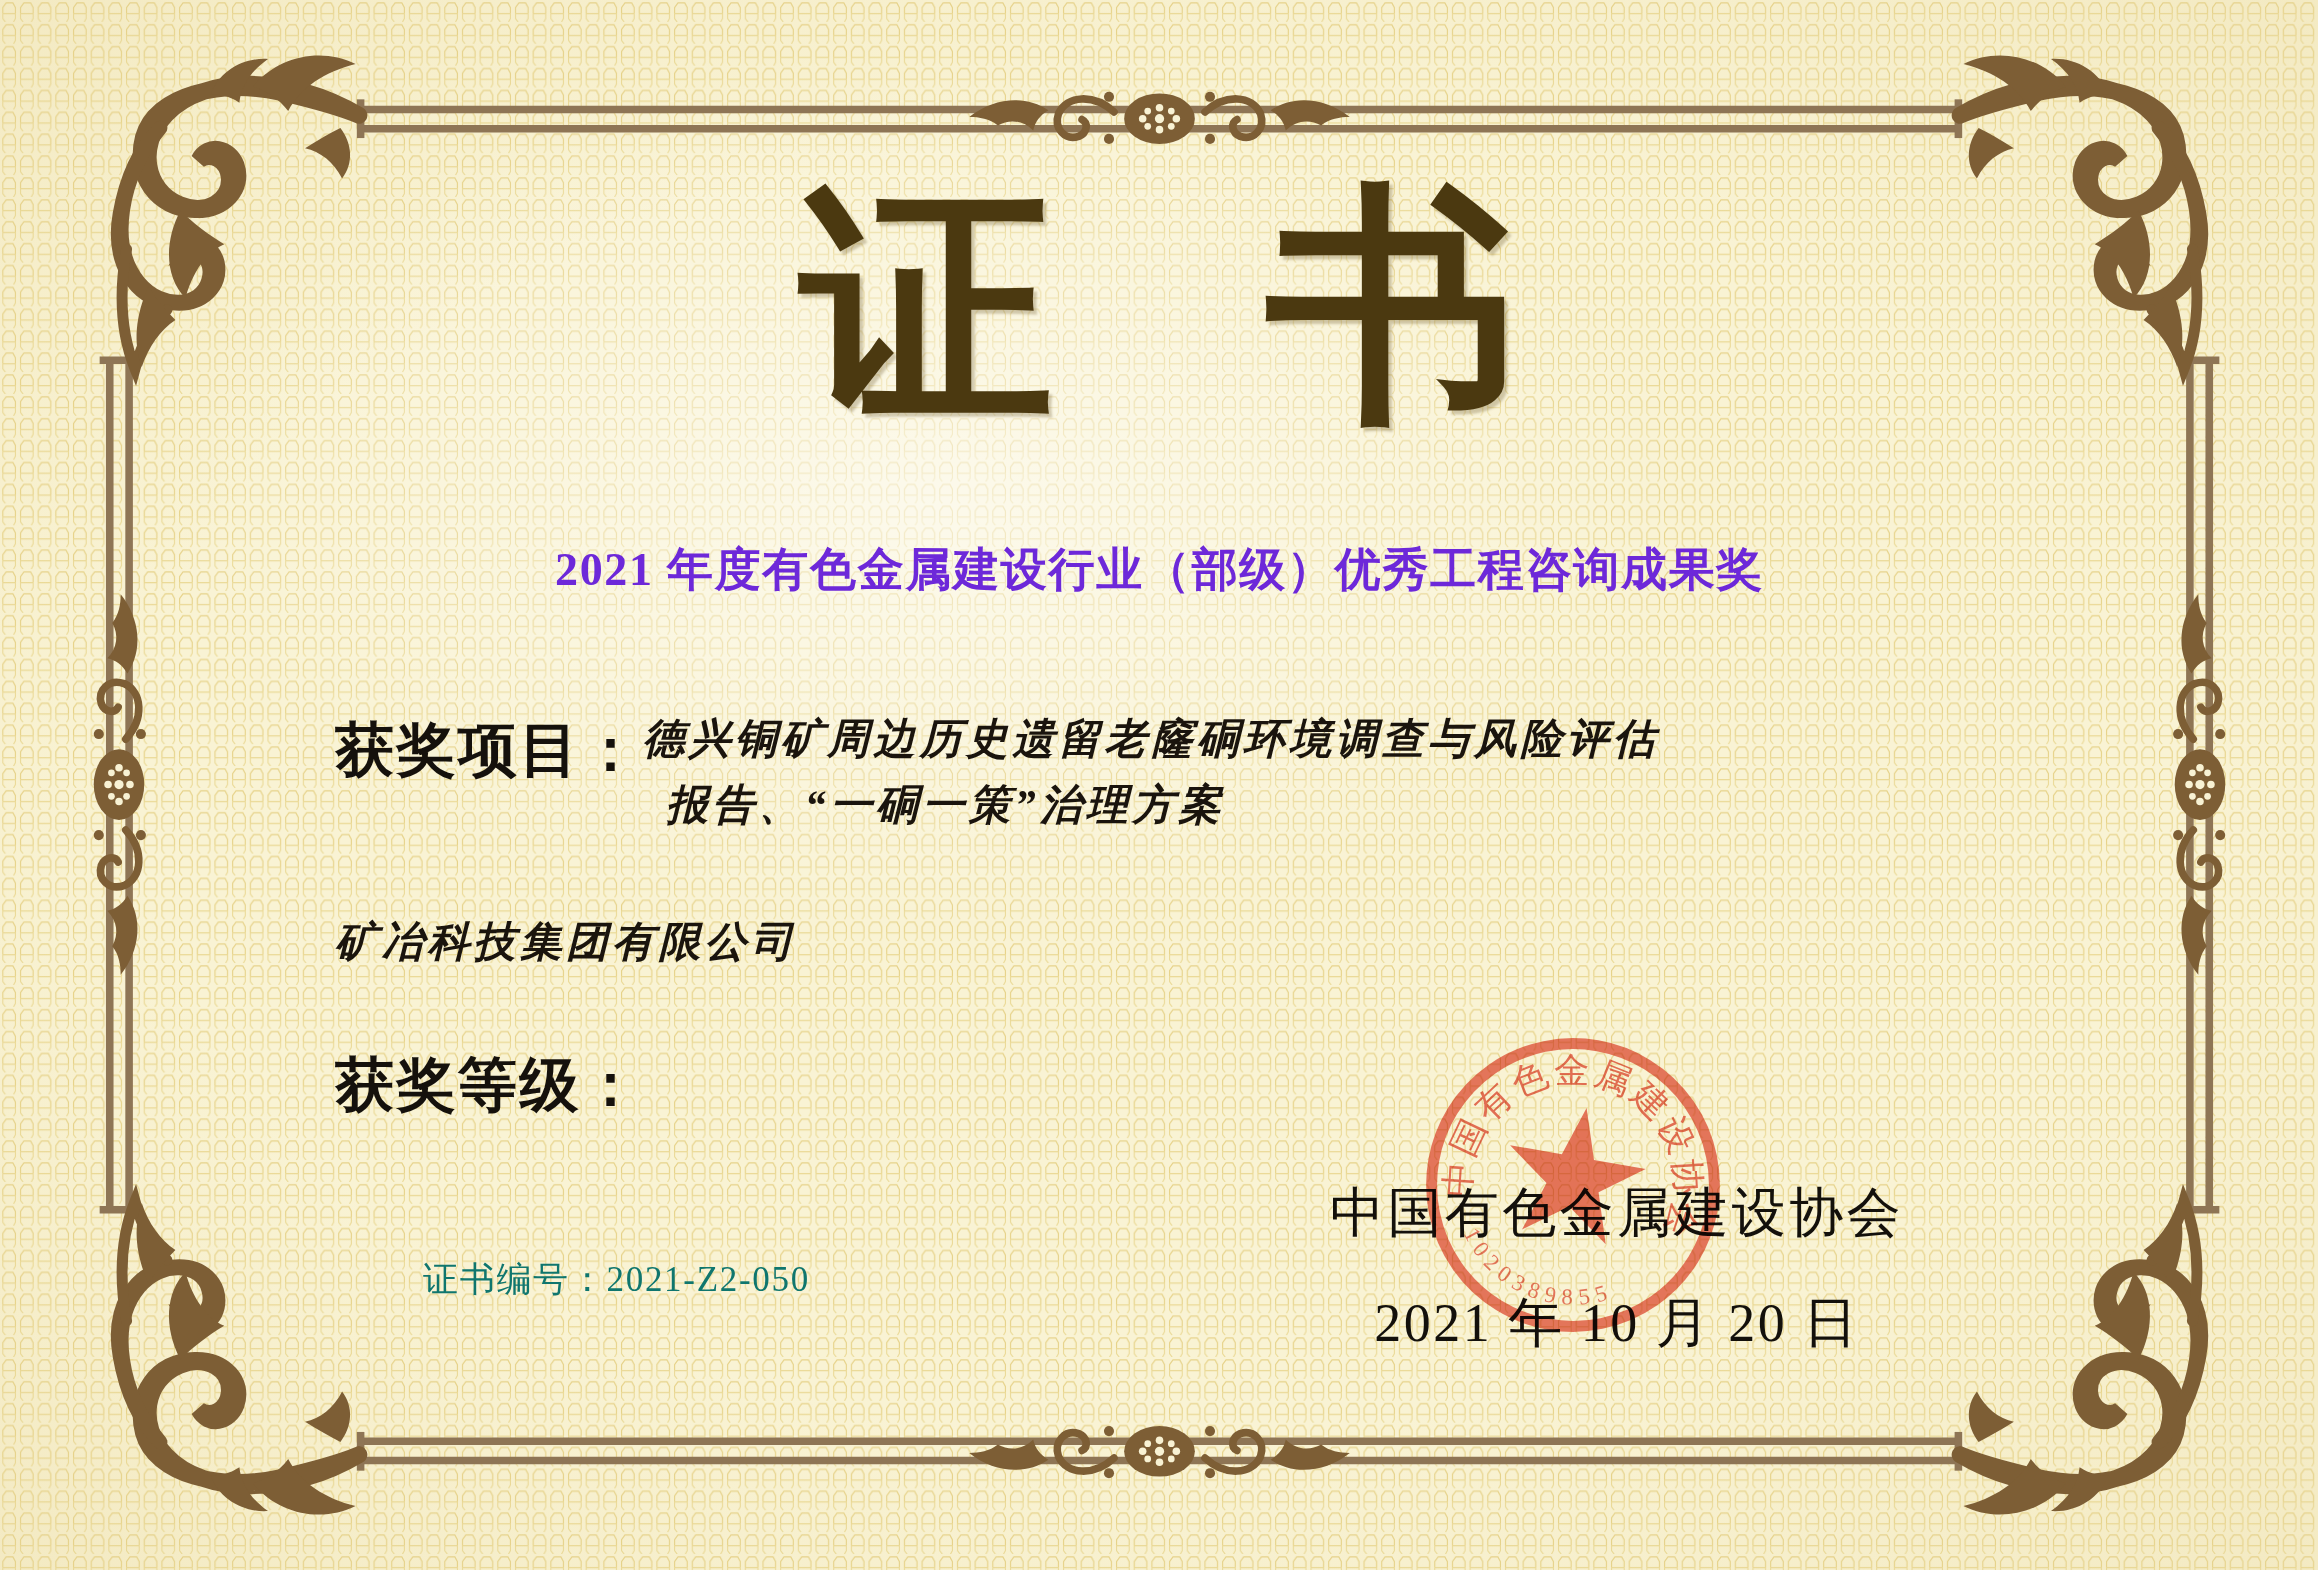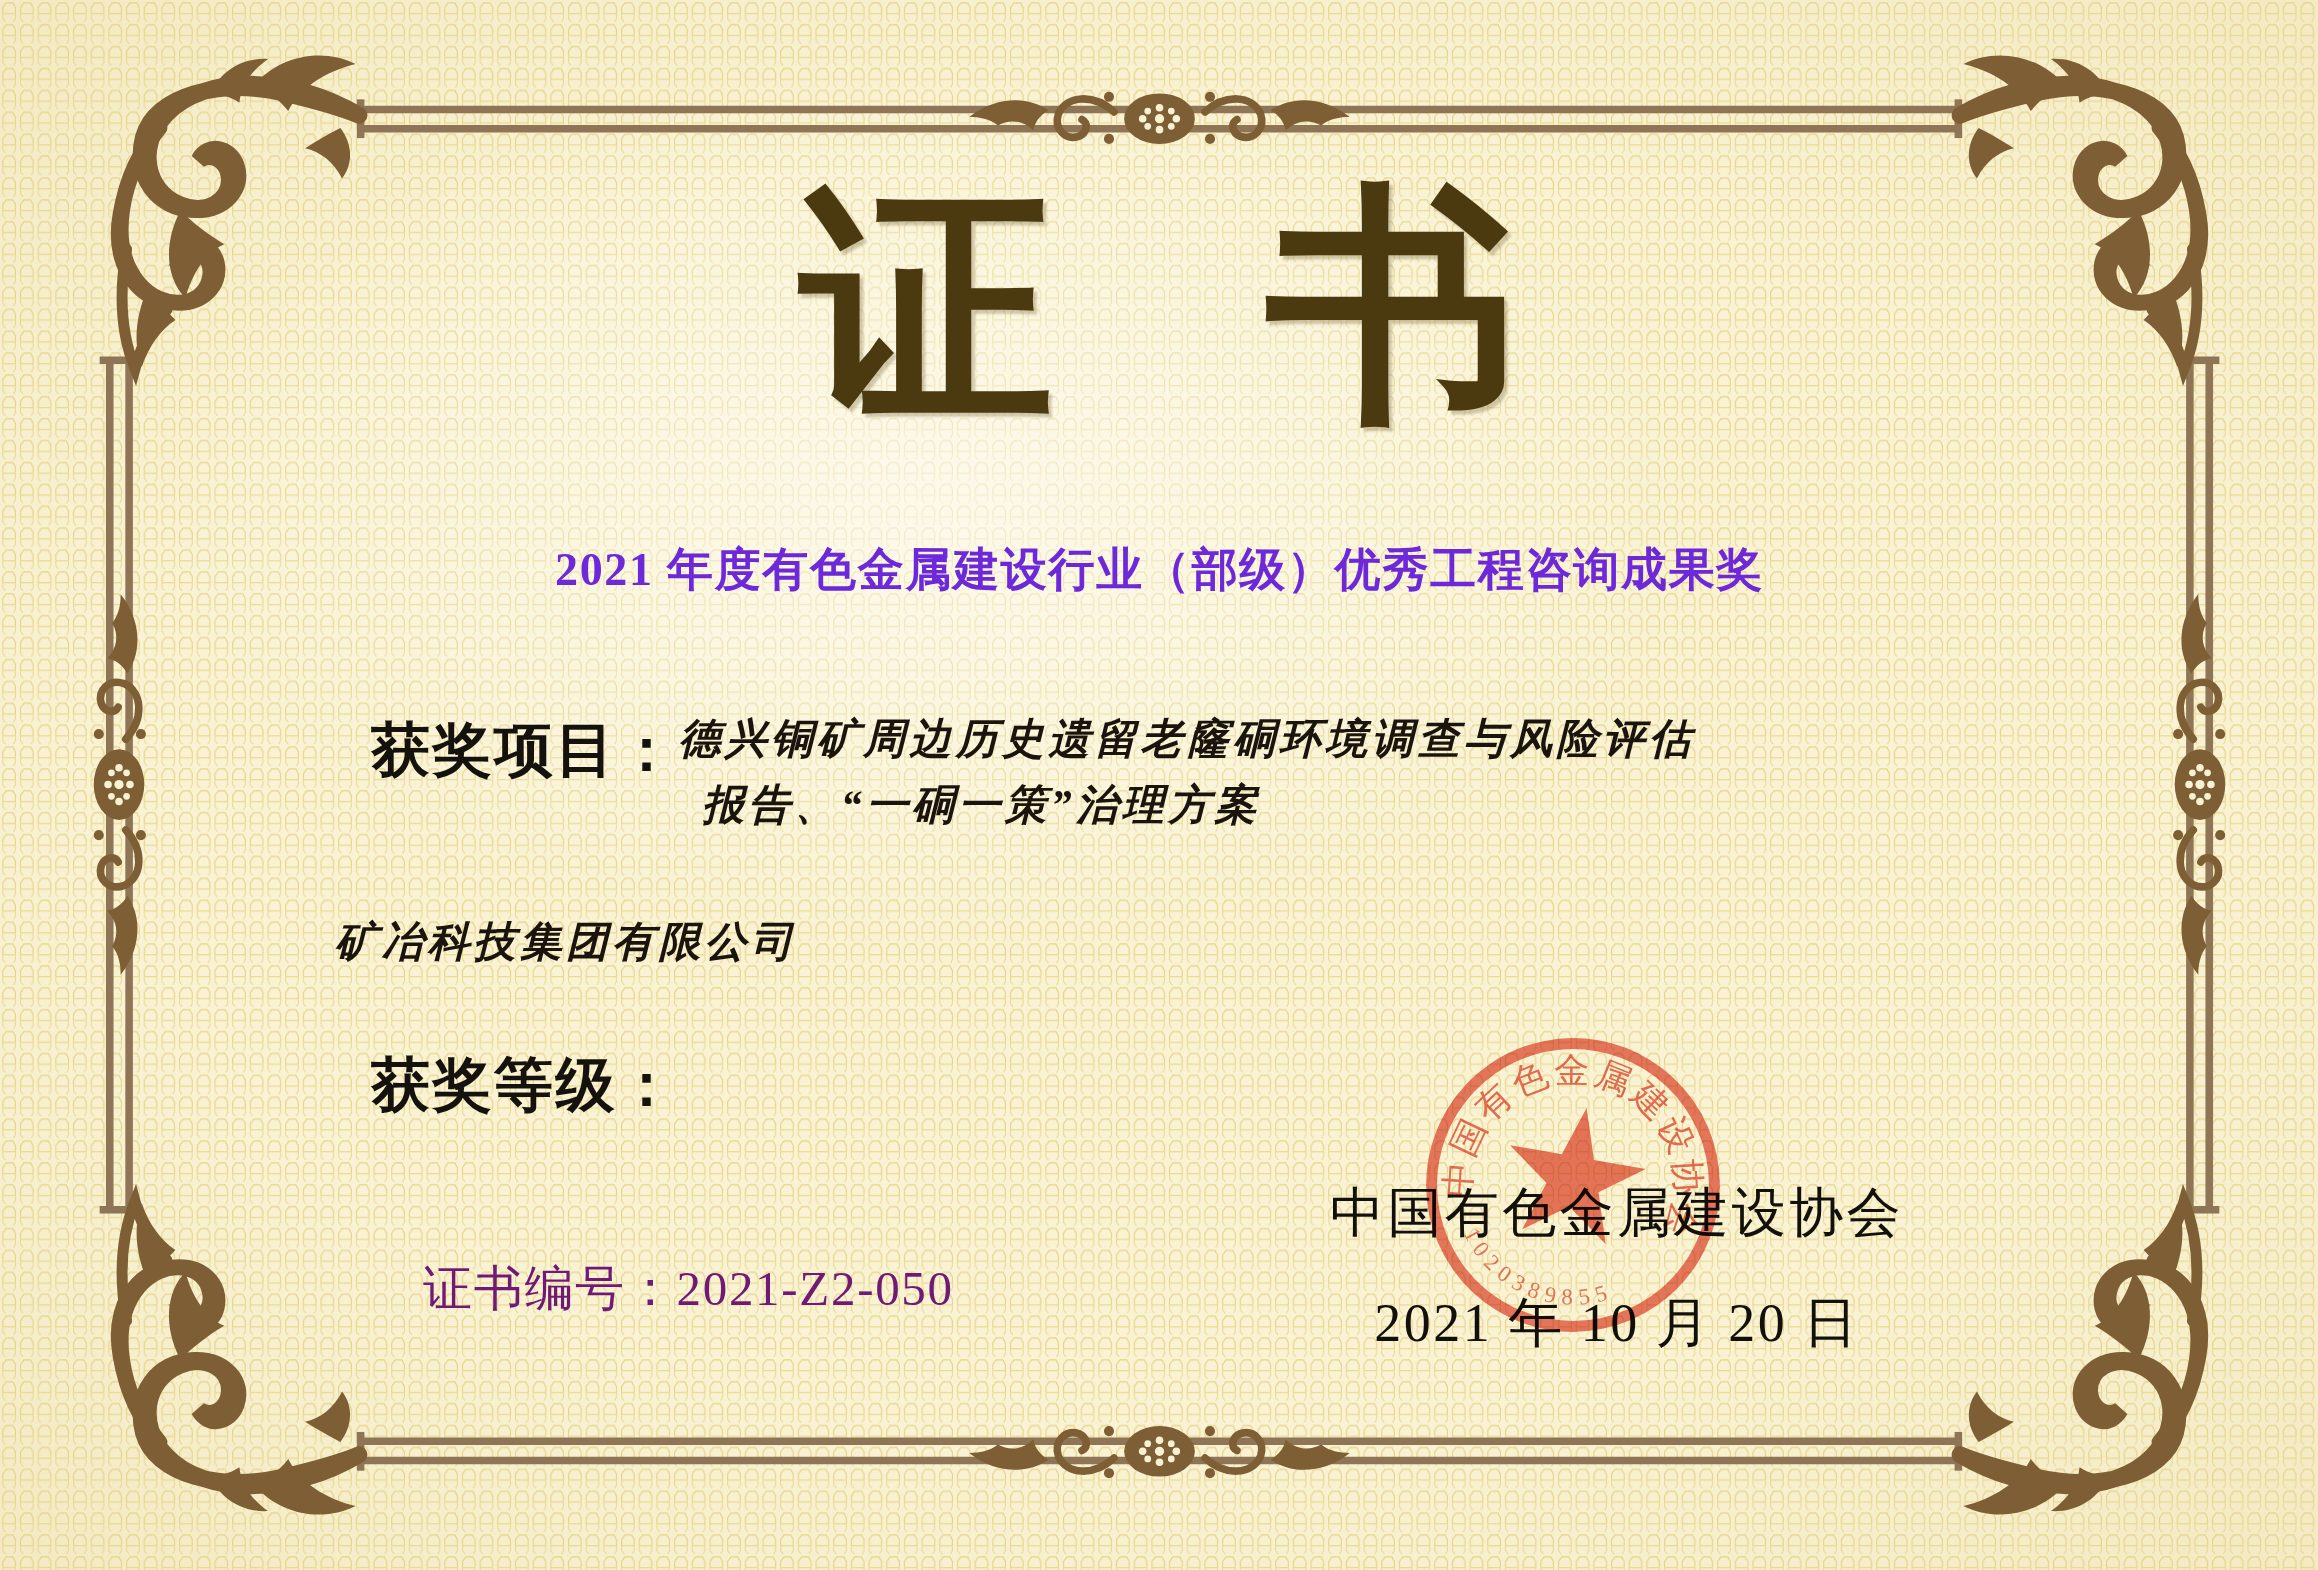--- a/index.html
+++ b/index.html
@@ -27,31 +27,31 @@
     font-size:253px;line-height:1.25;font-weight:bold;
     color:#4b3910;
     text-shadow:3.4px 4.2px 2.5px rgba(96,74,26,0.28);
   }
   .award-name{
     position:absolute;top:539px;left:0;right:0;z-index:3;
     text-align:center;
     font-size:46px;font-weight:bold;color:#6d28d9;letter-spacing:1.7px;
   }
   .field{position:absolute;z-index:3;display:flex;align-items:flex-start;color:#15110c;}
-  .field .label{font-size:59px;font-weight:600;letter-spacing:2.5px;white-space:nowrap;padding-top:5px;margin-left:36px;}
+  .field .label{font-size:59px;font-weight:600;letter-spacing:2.5px;white-space:nowrap;padding-top:5px;}
   .field .value{font-size:42px;font-weight:bold;font-style:italic;letter-spacing:4.2px;color:#1a140d;}
   .field-project{left:335px;top:706px;}
   .field-project .value{max-width:1398px;line-height:1.58;}
   .field-project .value .line2{padding-left:23.6px;}
   .field-unit{left:335px;top:914px;}
   .field-grade{left:335px;top:1041px;gap:48px;}
 
   .cert-no{
     position:absolute;left:423px;top:1256px;z-index:3;
-    font-size:49px;color:#701a75;letter-spacing:1.7px;white-space:nowrap;
+    font-size:35px;color:#0f766e;letter-spacing:1.7px;white-space:nowrap;
   }
   .issuer-block{
     position:absolute;left:1280px;top:1177px;width:674px;z-index:3;
     text-align:center;color:#13100b;
   }
   .issuer{font-size:54px;letter-spacing:3.4px;white-space:nowrap;}
   .issue-date{margin-top:37px;font-size:54px;letter-spacing:2.5px;white-space:nowrap;}
 
   .seal{
     position:absolute;left:1371px;top:983px;width:404px;height:404px;z-index:4;

